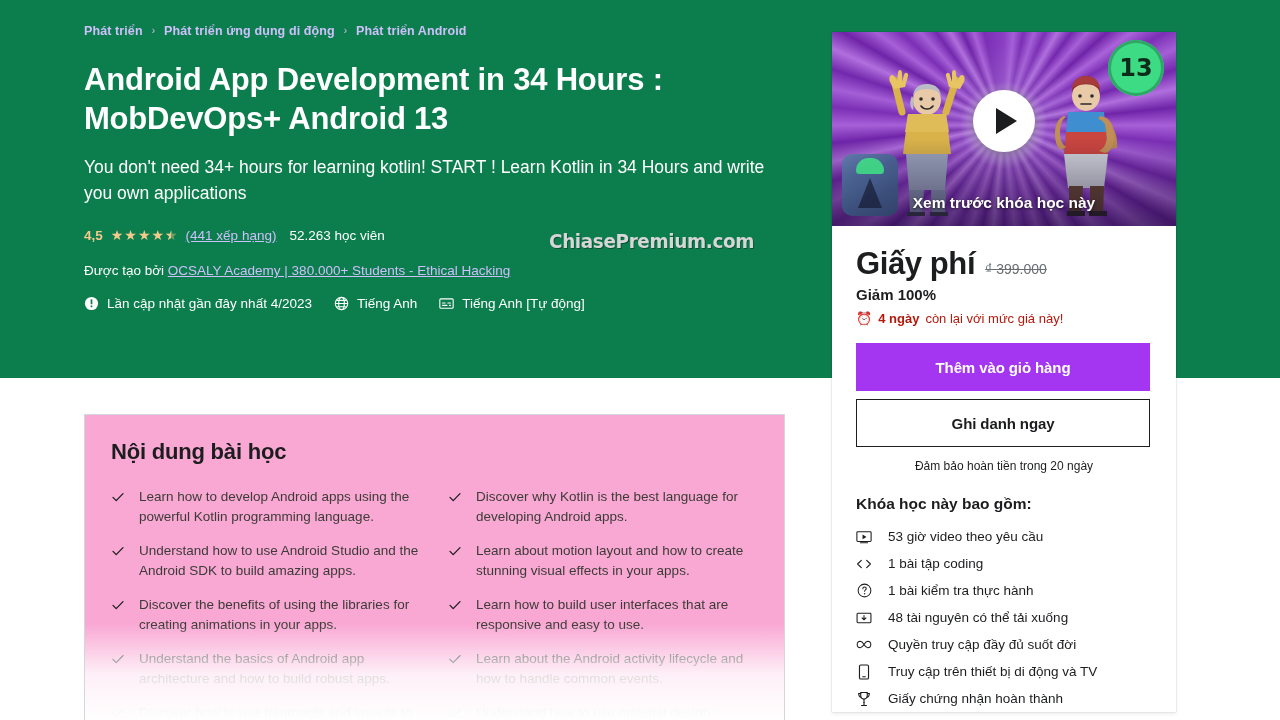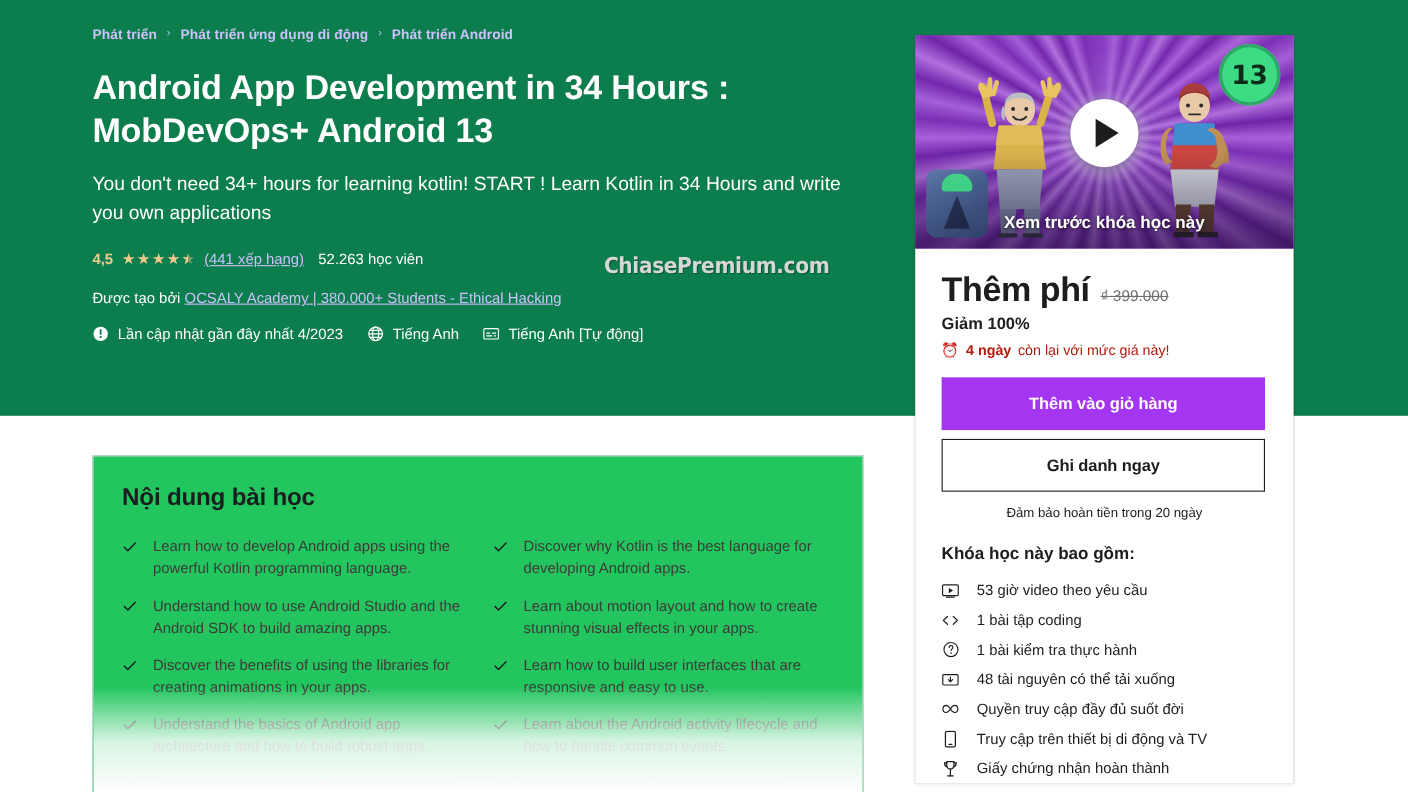--- a/index.html
+++ b/index.html
@@ -64,21 +64,21 @@
     font-family: "DejaVu Sans", sans-serif;
     font-size: 20px; font-weight: bold; letter-spacing: -0.4px;
     color: #d6d6d6;
     text-shadow: 1px 1px 0 rgba(0,0,0,0.35);
     transform: scaleX(0.92); transform-origin: left center;
   }
 
   
   .learn-box {
     position: absolute; left: 84px; top: 414px; width: 701px; height: 306px;
-    border: 1px solid #d1d7dc; border-bottom: none; background: #22c55e;
+    border: 1px solid #d1d7dc; border-bottom: none; background: #f9a8d4;
     overflow: hidden;
   }
   .learn-title {
     margin: 24px 0 0 26px;
     font-size: 22px; font-weight: bold; color: #1c1d1f; letter-spacing: -0.2px;
   }
   .learn-grid {
     margin: 22px 0 0 26px; width: 650px;
     display: grid; grid-template-columns: 1fr 1fr; column-gap: 24px; row-gap: 14px;
   }
@@ -417,21 +417,21 @@
       <div class="as-icon"></div>
 
       <div class="play-btn">
         <span class="play-tri"></span>
       </div>
       <div class="preview-label">Xem trước khóa học này</div>
     </div>
 
     <div class="card-body">
       <div class="price-row">
-        <span class="price-now">Thêm phí</span>
+        <span class="price-now">Giấy phí</span>
         <span class="price-old">₫ 399.000</span>
       </div>
       <div class="discount">Giảm 100%</div>
       <div class="deadline">
         <span class="clock-ico">⏰</span>
         <b>4 ngày</b>
         <span>còn lại với mức giá này!</span>
       </div>
 
       <button class="btn btn-cart">Thêm vào giỏ hàng</button>

